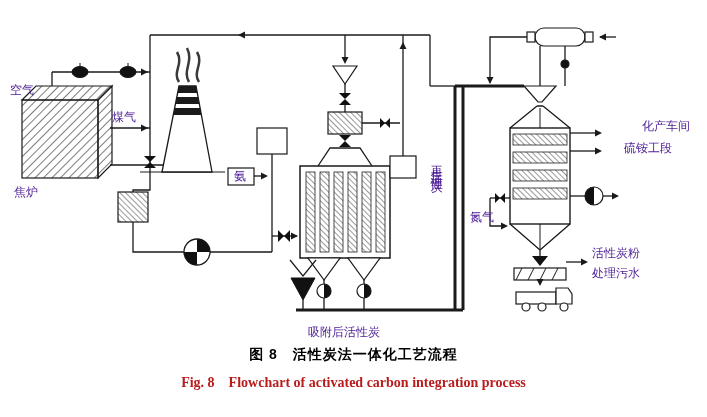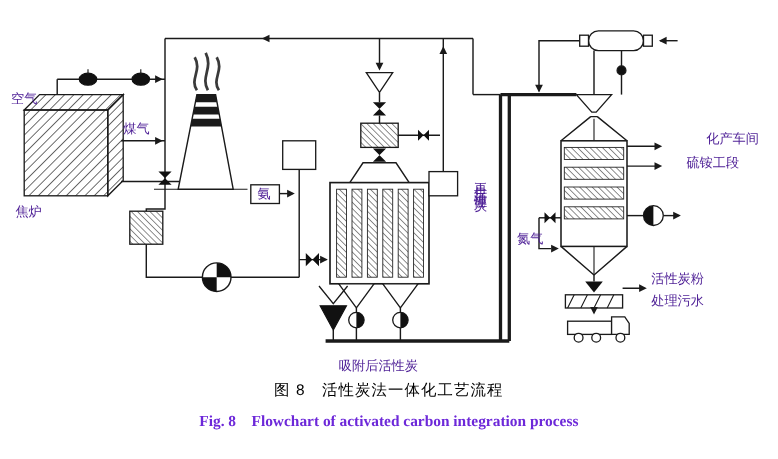--- a/index.html
+++ b/index.html
@@ -20,28 +20,28 @@
   }
   .vertical{
     writing-mode:vertical-rl;
     text-orientation:upright;
     letter-spacing:3px;
     height:120px;
   }
   .cap-zh{
     position:absolute;left:0;right:0;top:346px;
     text-align:center;
-    font-size:14px;font-weight:normal;color:#000;
+    font-size:14px;font-weight:bold;color:#000;
     letter-spacing:1px;
   }
   .cap-en{
     position:absolute;left:0;right:0;top:374px;
     text-align:center;
     font-family:"Liberation Serif", serif;
-    font-size:14px;font-weight:bold;color:#6d28d9;
+    font-size:14px;font-weight:bold;color:#b91c1c;
   }
 </style>
 </head>
 <body>
 
 <div class="stage">
 
   <svg width="707" height="417" viewBox="0 0 707 417">
     <defs>
       <pattern id="hatch" width="6" height="6" patternUnits="userSpaceOnUse" patternTransform="rotate(45)">

